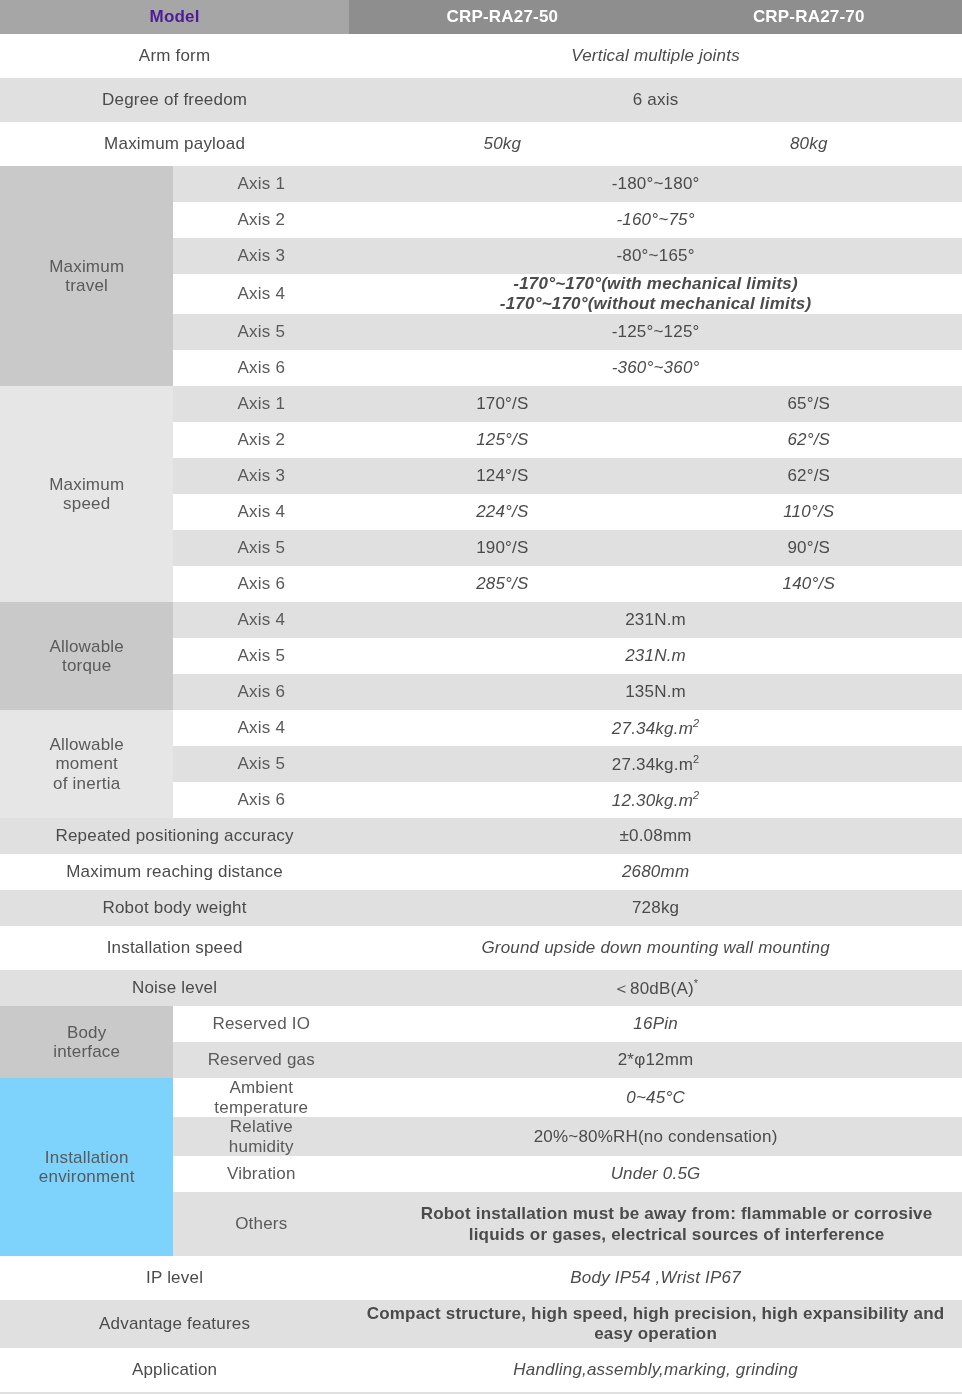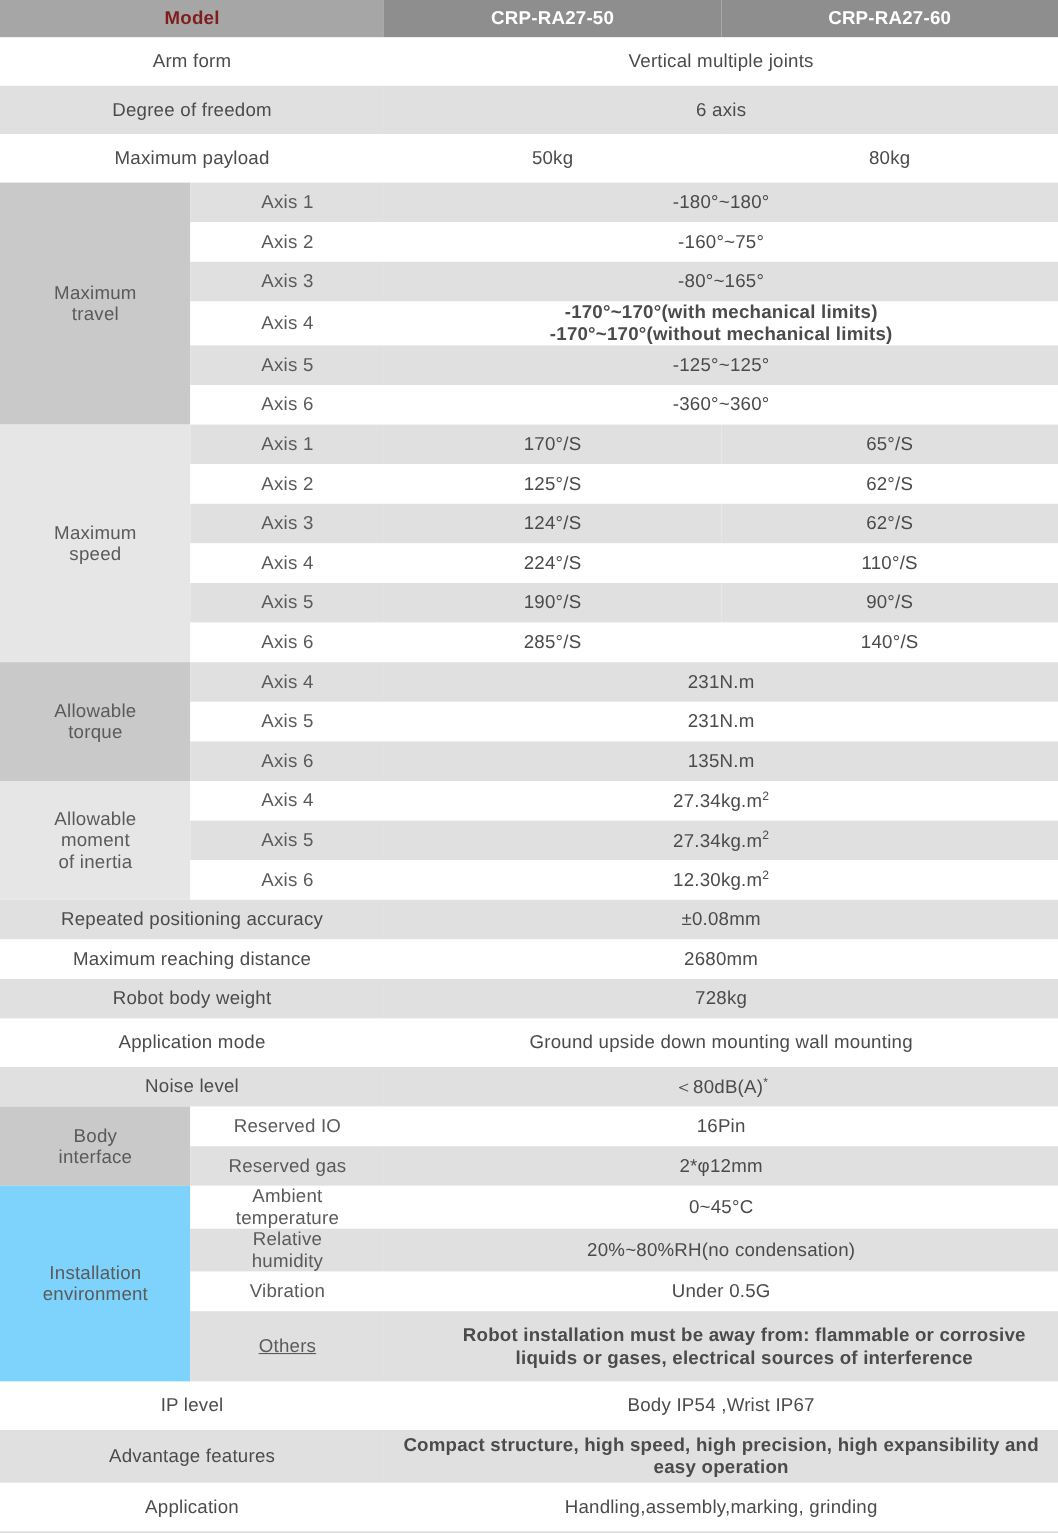--- a/index.html
+++ b/index.html
@@ -31,27 +31,27 @@
   col.c-v2      { width: 265px; }
 
   
   .hdr td {
     background: #8e8e8e;
     color: #ffffff;
     font-weight: bold;
     height: 34px;
     font-size: 18px;
   }
-  .hdr td.model-cell { background: #a6a6a6; color:#7f1d1d; }
+  .hdr td.model-cell { background: #a6a6a6; color:#4c1d95; }
 
   
   .shade-lab { background: #e0e0e0; }
   .shade-val { background: #e0e0e0; }
   .plain-lab { background: #ffffff; }
-  .plain-val { background: #ffffff; }
+  .plain-val { background: #ffffff; font-style: italic; }
 
   .group-lab {
     background: #c9c9c9;
     color: #5a5a5a;
     font-size: 16px;
     line-height: 1.15;
   }
   .sub-lab {
     font-size: 16px;
     color: #5a5a5a;
@@ -89,21 +89,21 @@
     <col class="c-label">
       <col class="c-sub">
       <col class="c-v1">
       <col class="c-v2">
   </colgroup>
 
   <tbody>
       <tr class="hdr">
     <td colspan="2" class="model-cell">Model</td>
     <td>CRP-RA27-50</td>
-    <td>CRP-RA27-60</td>
+    <td>CRP-RA27-70</td>
   </tr>
 
   <tr>
     <td colspan="2" class="lab plain-lab h38">Arm form</td>
     <td colspan="2" class="val plain-val h38">Vertical multiple joints</td>
   </tr>
 
   <tr>
     <td colspan="2" class="lab shade-lab h38">Degree of freedom</td>
     <td colspan="2" class="val shade-val h38">6 axis</td>
@@ -222,21 +222,21 @@
     <td colspan="2" class="lab plain-lab h36">Maximum reaching distance</td>
     <td colspan="2" class="val plain-val h36">2680mm</td>
   </tr>
 
   <tr>
     <td colspan="2" class="lab shade-lab h36">Robot body weight</td>
     <td colspan="2" class="val shade-val h36">728kg</td>
   </tr>
 
   <tr>
-    <td colspan="2" class="lab plain-lab h38">Application mode</td>
+    <td colspan="2" class="lab plain-lab h38">Installation speed</td>
     <td colspan="2" class="val plain-val h38">Ground  upside down mounting  wall mounting</td>
   </tr>
 
   <tr>
     <td colspan="2" class="lab shade-lab h36">Noise level</td>
     <td colspan="2" class="val shade-val h36">
       <span>＜80dB(A)</span><sup>*</sup>
     </td>
   </tr>
 
@@ -261,21 +261,21 @@
   <tr>
     <td class="sub-lab shade-lab env-lab" style="white-space:pre-line;height:34px;">Relative
 humidity</td>
     <td colspan="2" class="val shade-val" style="height:34px;">20%~80%RH(no condensation)</td>
   </tr>
   <tr>
     <td class="sub-lab plain-lab h36">Vibration</td>
     <td colspan="2" class="val plain-val h36">Under 0.5G</td>
   </tr>
   <tr>
-    <td class="sub-lab shade-lab" style="height:64px;text-decoration:underline;">Others</td>
+    <td class="sub-lab shade-lab" style="height:64px;">Others</td>
     <td colspan="2" class="val shade-val small-note" style="height:64px;font-weight:bold;">Robot installation must be away from: flammable or corrosive liquids or gases, electrical sources of interference</td>
   </tr>
 
   <tr>
     <td colspan="2" class="lab plain-lab h38">IP level</td>
     <td colspan="2" class="val plain-val h38">Body IP54 ,Wrist IP67</td>
   </tr>
 
   <tr>
     <td colspan="2" class="lab shade-lab" style="height:48px;">Advantage features</td>

